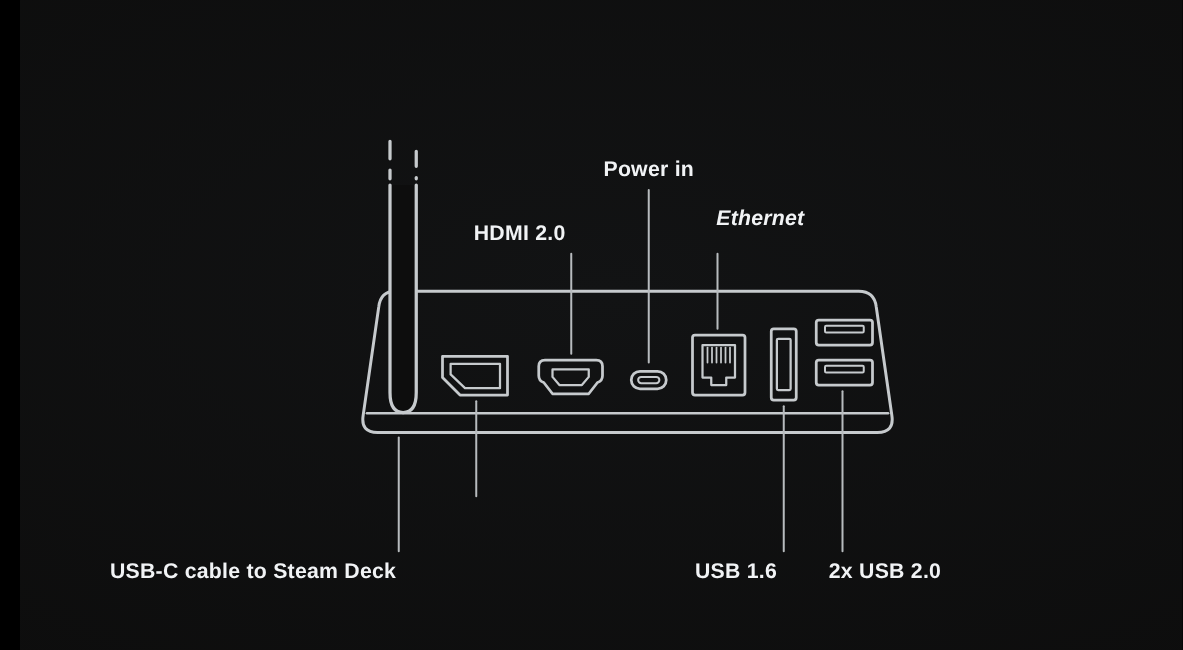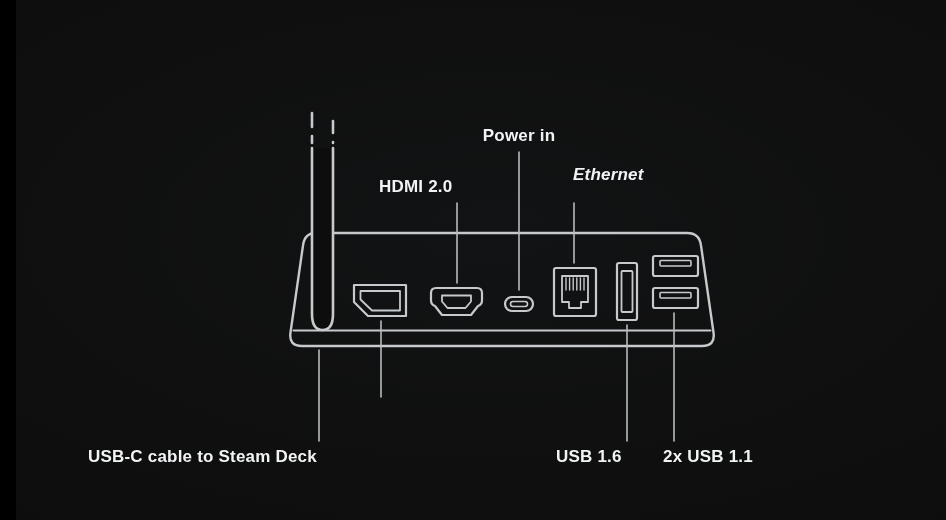--- a/index.html
+++ b/index.html
@@ -106,15 +106,15 @@
 
   <div class="label" style="left:363px; top:177px;text-align:center;">HDMI 2.0</div>
 
   <div class="label" style="left:557px; top:165px;font-style:italic;">Ethernet</div>
 
 
   <div class="label" style="left:72px; top:447px;text-align:right;">USB-C cable to Steam Deck</div>
 
   <div class="label" style="left:540px; top:447px;">USB 1.6</div>
 
-  <div class="label" style="left:647px; top:447px;">2x USB 1.1</div>
+  <div class="label" style="left:647px; top:447px;">2x USB 2.0</div>
 
 </div>
 
 </body></html>

